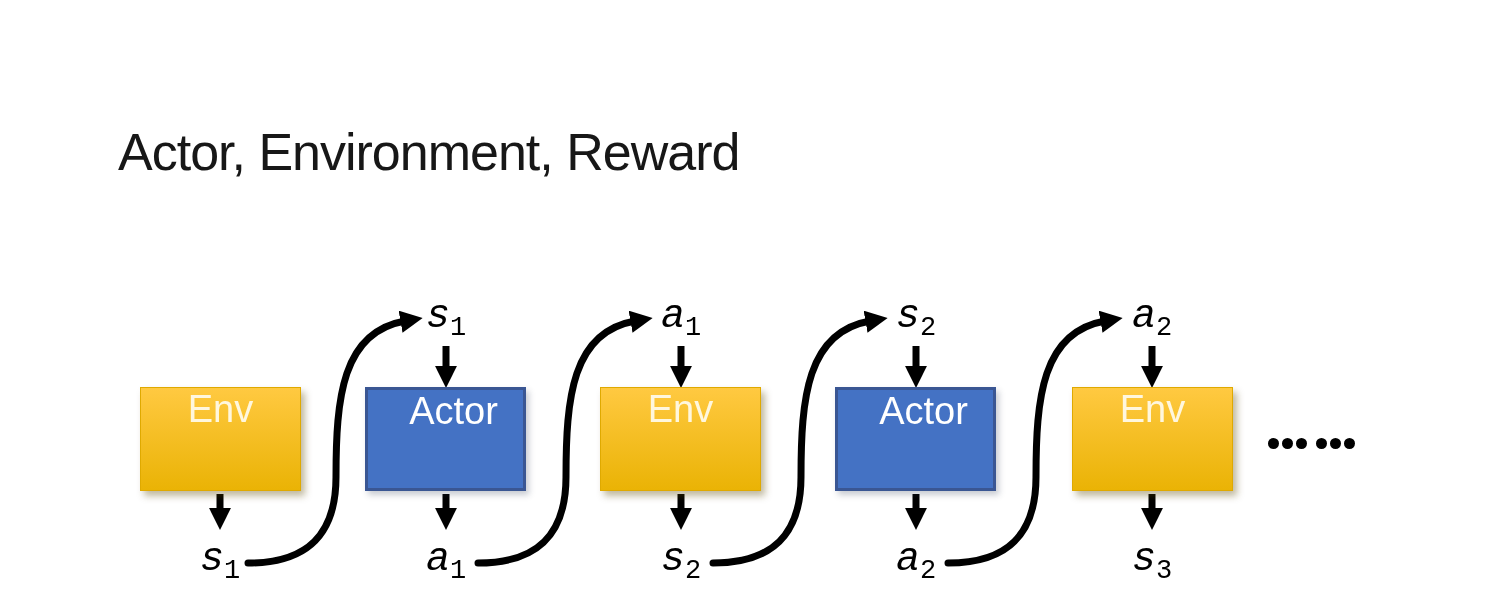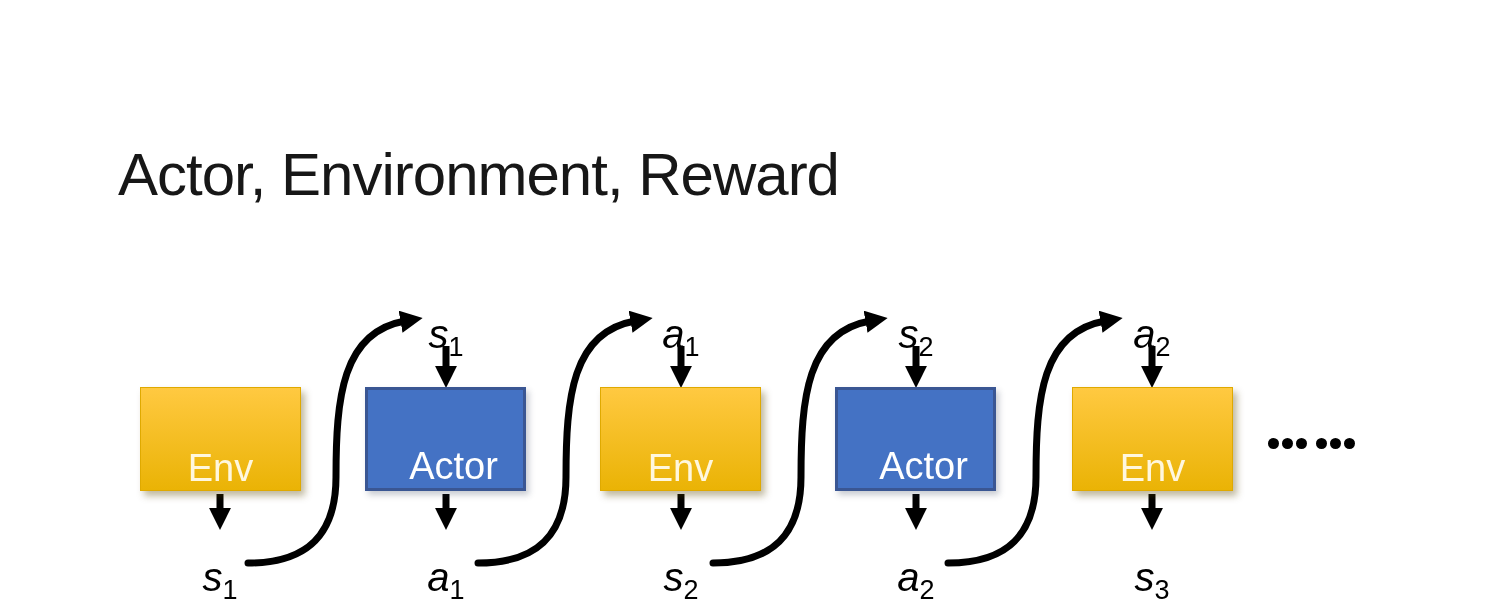--- a/index.html
+++ b/index.html
@@ -7,67 +7,66 @@
     position: relative;
     width: 1500px;
     height: 608px;
     background: #ffffff;
     overflow: hidden;
     font-family: "Liberation Sans", sans-serif;
   }
   .title {
     position: absolute;
     left: 118px;
-    top: 140px;
-    font-size: 60px;
+    top: 122px;
+    font-size: 52px;
     font-weight: 300;
     letter-spacing: -1px;
     color: var(--title-color, #171717);
     white-space: nowrap;
   }
   .arrow-layer {
     position: absolute;
     left: 0; top: 0;
     width: 1500px; height: 608px;
     pointer-events: none;
   }
   .box {
     position: absolute;
     top: 387px;
     width: 161px;
     height: 104px;
     display: flex;
-    align-items: flex-end;
+    align-items: flex-start;
     justify-content: center;
     font-size: 38px;
     box-sizing: border-box;
   }
   .box.env {
     background: linear-gradient(180deg, var(--env-top, #FFC941) 0%, var(--env-bottom, #EAB305) 100%);
     border: 1px solid var(--env-border, #DFA900);
     color: var(--env-text, #FFF7DE);
     box-shadow: 4px 5px 7px rgba(90, 70, 0, 0.38);
   }
   .box.actor {
     background: var(--actor-fill, #4472C4);
     border: 3px solid var(--actor-border, #3A5693);
     color: var(--actor-text, #FFFFFF);
     box-shadow: 3px 4px 6px rgba(40, 50, 80, 0.25);
     padding-left: 16px;
   }
   .mlabel {
     position: absolute;
     transform: translateX(-50%);
-    font-family: Liberation Sans, sans-serif;
+    font-family: Liberation Mono, monospace;
     font-style: italic;
     font-size: 40px;
     line-height: 1;
     color: var(--arrow-color, #000);
     white-space: nowrap;
-    margin-top: 17px;
   }
   .mlabel sub {
     font-style: normal;
     font-size: 27px;
     line-height: 0;
     vertical-align: -0.28em;
   }
   .dots {
     position: absolute;
     left: 1268px;

